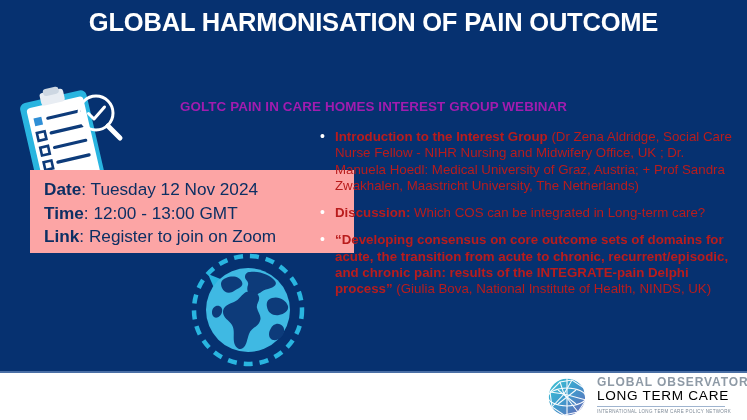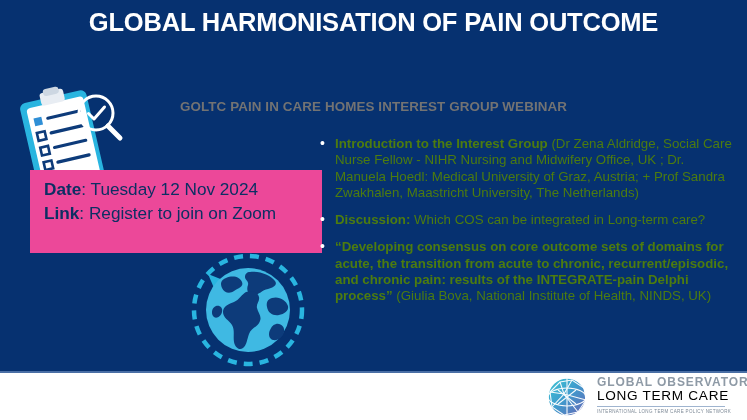--- a/index.html
+++ b/index.html
@@ -35,58 +35,57 @@
     color:#ffffff;
     font-weight:bold;
     font-size:25.5px;
     line-height:27.5px;
     letter-spacing:-0.2px;
     white-space:nowrap;
   }
   .subtitle {
     position:absolute; left:22px; top:99px; width:703px;
     text-align:center;
-    color:#737373;
+    color:#a21caf;
     font-weight:bold;
     font-size:13.4px;
     letter-spacing:0.1px;
     white-space:nowrap;
   }
   
   .clipboard-art { position:absolute; left:6px; top:86px; width:126px; height:106px; }
   .magnifier-art { position:absolute; left:70px; top:88px; width:60px; height:60px; }
   
   .info-card {
     position:absolute; left:30px; top:170px;
-    width:292px; height:83px;
-    background:#ec4899;
+    width:324px; height:83px;
+    background:#fca5a5;
     padding:8px 0 0 14px;
   }
   .info-row {
     color:#0d2f63;
     font-size:17.2px;
     line-height:23.6px;
     white-space:nowrap;
   }
   .info-row b { font-weight:bold; }
   
   .globe-art { position:absolute; left:186px; top:248px; width:124px; height:120px; }
   
   .agenda {
     position:absolute; left:318px; top:129px;
     width:420px;
   }
   .agenda-item {
     position:relative;
     padding-left:17px;
-    color:#4d7c0f;
+    color:#b91c1c;
     font-size:13.3px;
     line-height:16.3px;
     margin-bottom:11px;
-    margin-top:7px;
   }
   .agenda-item::before {
     content:"\2022";
     position:absolute;
     left:2px; top:-1px;
     font-size:14px;
     color:#ffffff;
   }
   .agenda-item b { font-weight:bold; }
   
@@ -144,20 +143,23 @@
 
   <svg class="magnifier-art" viewBox="0 0 60 60">
     <circle cx="26" cy="25" r="17" fill="none" stroke="#ffffff" stroke-width="3"></circle>
     <path d="M18.5 25.5 l5.5 5.5 l10.5 -12" fill="none" stroke="#ffffff" stroke-width="3" stroke-linecap="round" stroke-linejoin="round"></path>
     <line x1="38" y1="38" x2="50" y2="50" stroke="#ffffff" stroke-width="5" stroke-linecap="round"></line>
   </svg>
 
   <div class="info-card">
     <div class="info-row">
       <b>Date</b><span>: </span><span>Tuesday 12 Nov 2024</span>
+    </div>
+    <div class="info-row">
+      <b>Time</b><span>: </span><span>12:00 - 13:00 GMT</span>
     </div>
     <div class="info-row">
       <b>Link</b><span>: </span><span>Register to join on Zoom</span>
     </div>
   </div>
 
   <svg class="globe-art" viewBox="0 0 124 120">
     <circle cx="62" cy="62" r="54" fill="none" stroke="#29b5e0" stroke-width="4.5" stroke-dasharray="9 7"></circle>
     <path d="M22 26 l6 14 l14 -6 z" fill="#29b5e0"></path>
     <circle cx="62" cy="62" r="42" fill="#3fb9e3"></circle>

